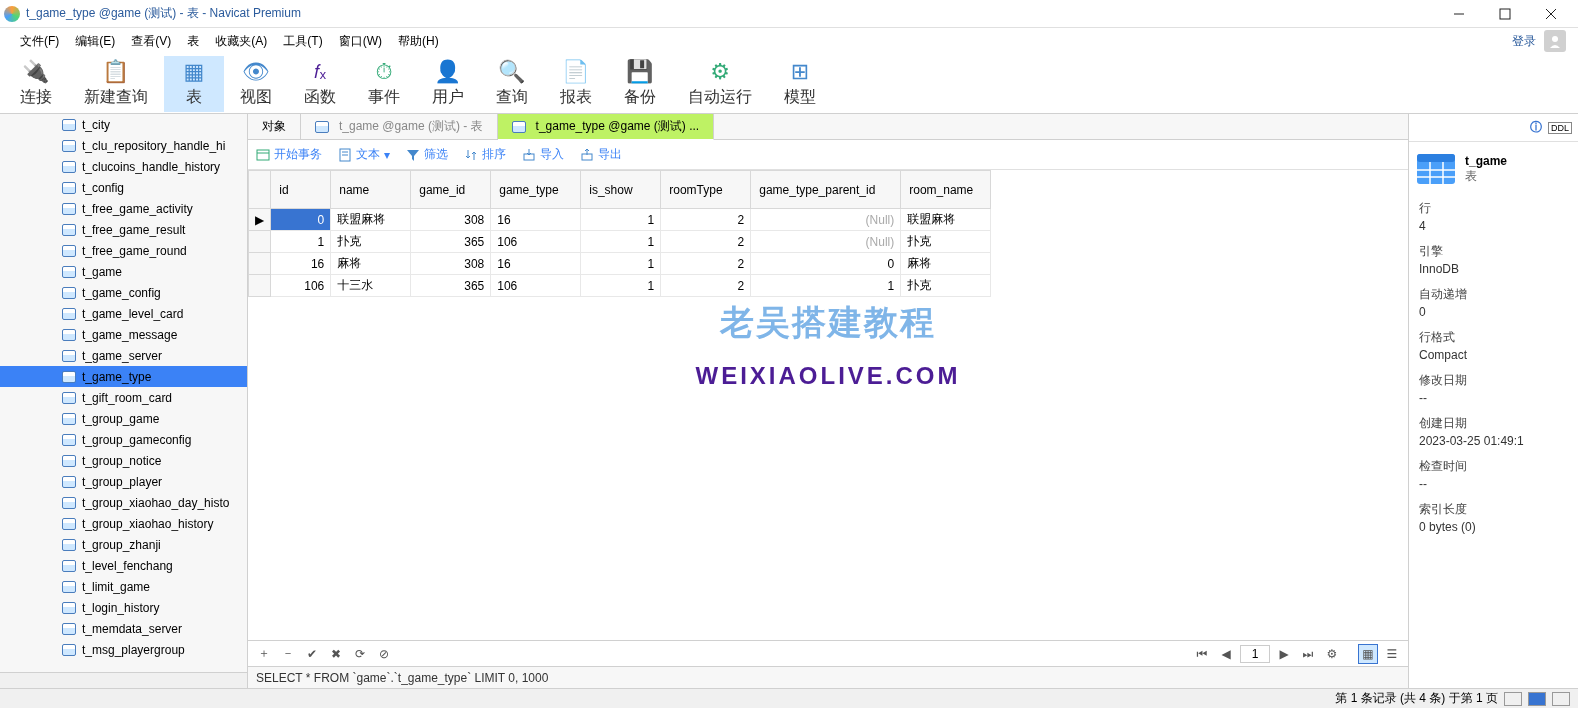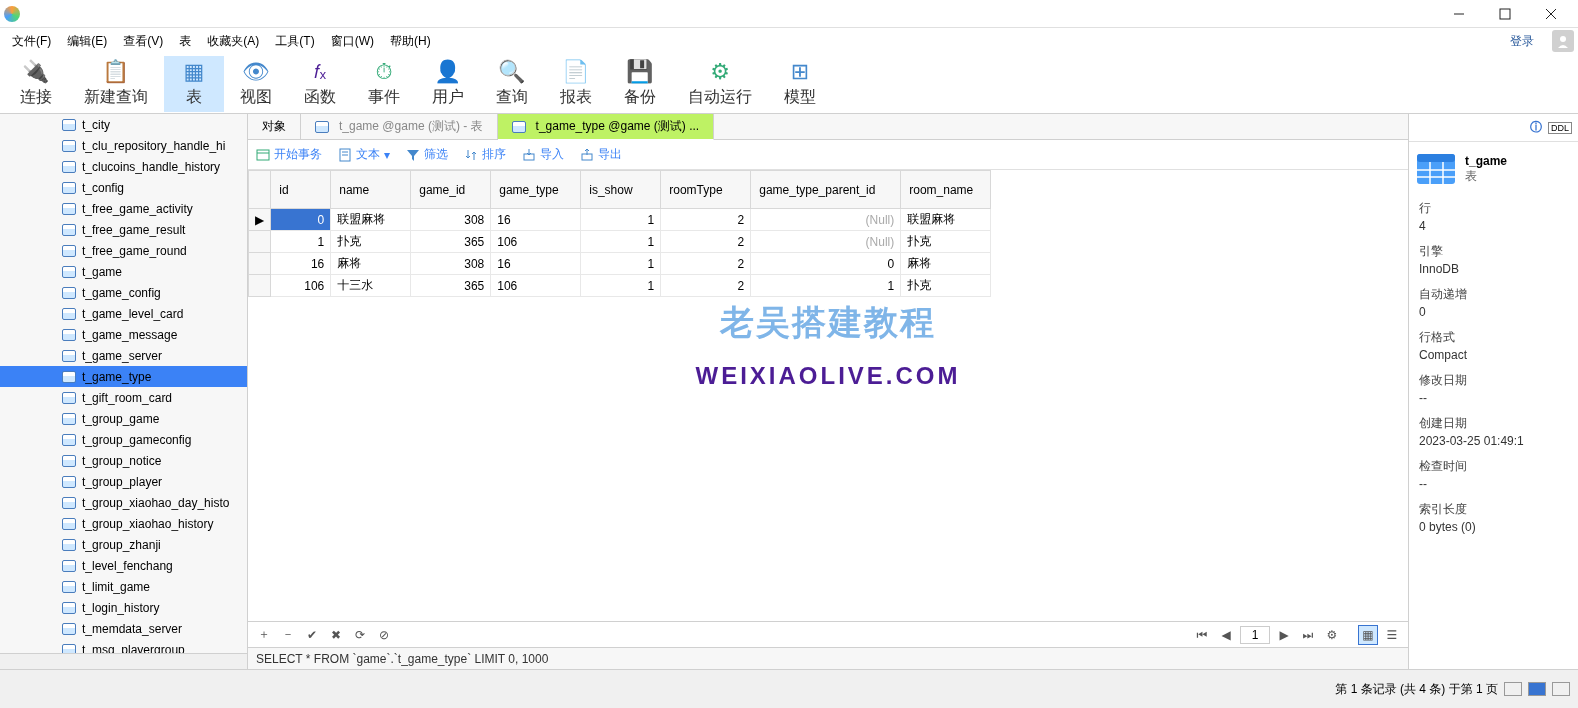--- a/index.html
+++ b/index.html
@@ -2,21 +2,21 @@
 <html><head>
 <meta charset="utf-8">
 <style>
 * { margin: 0; padding: 0; box-sizing: border-box; font-family: "Microsoft YaHei", "Segoe UI", sans-serif; font-size: 12px; }
 body { background: #fff; width: 1578px; height: 708px; overflow: hidden; display: flex; flex-direction: column; }
 .titlebar { height: 28px; display: flex; align-items: center; padding: 0 4px; border-bottom: 1px solid #e0e0e0; }
 .titlebar-icon { width: 16px; height: 16px; border-radius: 50%; background: conic-gradient(#ff9d3a, #4fd676, #4a9ff9, #ff9d3a); margin-right: 6px; }
 .titlebar-title { flex: 1; color: #2b5b9c; }
 .win-controls { display: flex; gap: 0; margin-left: auto; }
 .win-btn { width: 46px; height: 28px; display: flex; align-items: center; justify-content: center; color: #222; cursor: pointer; }
-.menubar { height: 26px; display: flex; align-items: center; padding: 0 4px; gap: 12px; }
+.menubar { height: 26px; display: flex; align-items: center; padding: 0 12px; gap: 2px; }
 .menu-item { padding: 2px 8px; cursor: pointer; }
 .menu-spacer { flex: 1; }
 .login-link { color: #2b5b9c; margin-right: 6px; cursor: pointer; }
 .avatar { width: 22px; height: 22px; background: #d0d0d0; border-radius: 3px; display: flex; align-items: center; justify-content: center; }
 .toolbar { height: 60px; display: flex; align-items: center; padding: 0 4px; border-bottom: 1px solid #d0d0d0; }
 .tool-btn { display: flex; flex-direction: column; align-items: center; justify-content: center; padding: 4px 16px; height: 56px; cursor: pointer; gap: 2px; }
 .tool-btn.active { background: #cfe8ff; }
 .tool-icon { width: 28px; height: 28px; display: flex; align-items: center; justify-content: center; }
 .tool-label { font-size: 16px; color: #333; }
 .main { flex: 1; display: flex; min-height: 0; }
@@ -51,30 +51,31 @@
 .bc-input { width: 30px; height: 18px; border: 1px solid #ccc; text-align: center; }
 .sqlbar { height: 22px; background: #f7f7f7; border-top: 1px solid #d0d0d0; display: flex; align-items: center; padding: 0 8px; color: #333; }
 .right-panel { width: 170px; border-left: 1px solid #d0d0d0; background: #fff; display: flex; flex-direction: column; }
 .rp-icons { height: 28px; display: flex; align-items: center; justify-content: flex-end; padding: 0 6px; gap: 6px; border-bottom: 1px solid #e0e0e0; }
 .rp-head { padding: 6px; display: flex; align-items: center; gap: 8px; }
 .rp-tbl-icon { width: 42px; height: 42px; }
 .rp-props { padding: 4px 10px; overflow-y: auto; flex: 1; }
 .rp-prop { margin-bottom: 10px; }
 .rp-label { color: #444; font-size: 12px; }
 .rp-value { color: #333; margin-top: 2px; }
-.statusbar { height: 39px; background: #f0f0f0; border-top: 1px solid #d0d0d0; display: flex; align-items: center; padding: 0 8px; }
+.statusbar { height: 20px; background: #f0f0f0; border-top: 1px solid #d0d0d0; display: flex; align-items: center; padding: 0 8px; }
 .status-right { margin-left: auto; display: flex; align-items: center; gap: 6px; }
 .status-box { width: 18px; height: 14px; border: 1px solid #999; }
 svg { display: block; }
 </style>
 </head>
 <body>
 
 <div class="titlebar">
   <div class="titlebar-icon"></div>
+  <div class="titlebar-title">t_game_type @game (测试) - 表 - Navicat Premium</div>
   <div class="win-controls">
     <div class="win-btn">
         <svg width="12" height="12">
           <line x1="1" y1="6" x2="11" y2="6" stroke="#222" stroke-width="1"></line>
         </svg>
       </div>
     <div class="win-btn">
         <svg width="12" height="12">
           <rect x="1" y="1" width="10" height="10" fill="none" stroke="#222" stroke-width="1"></rect>
         </svg>

